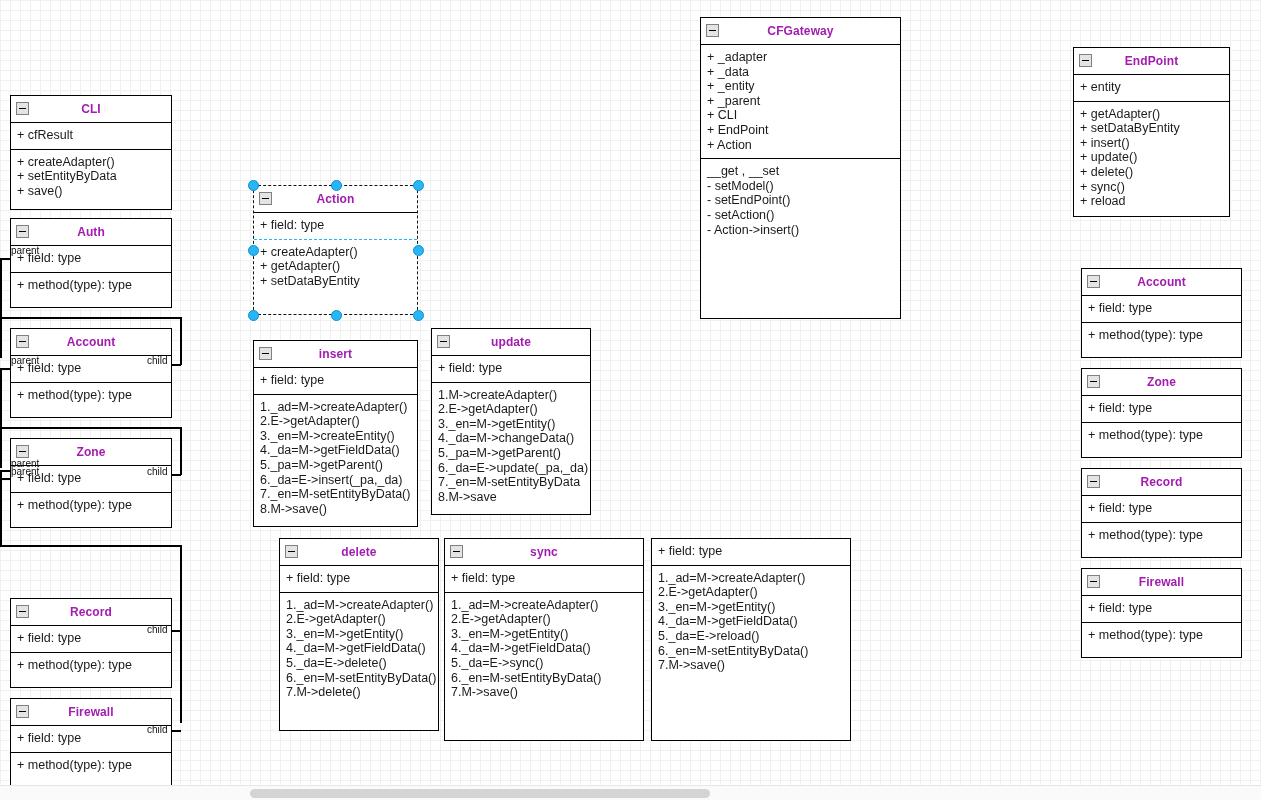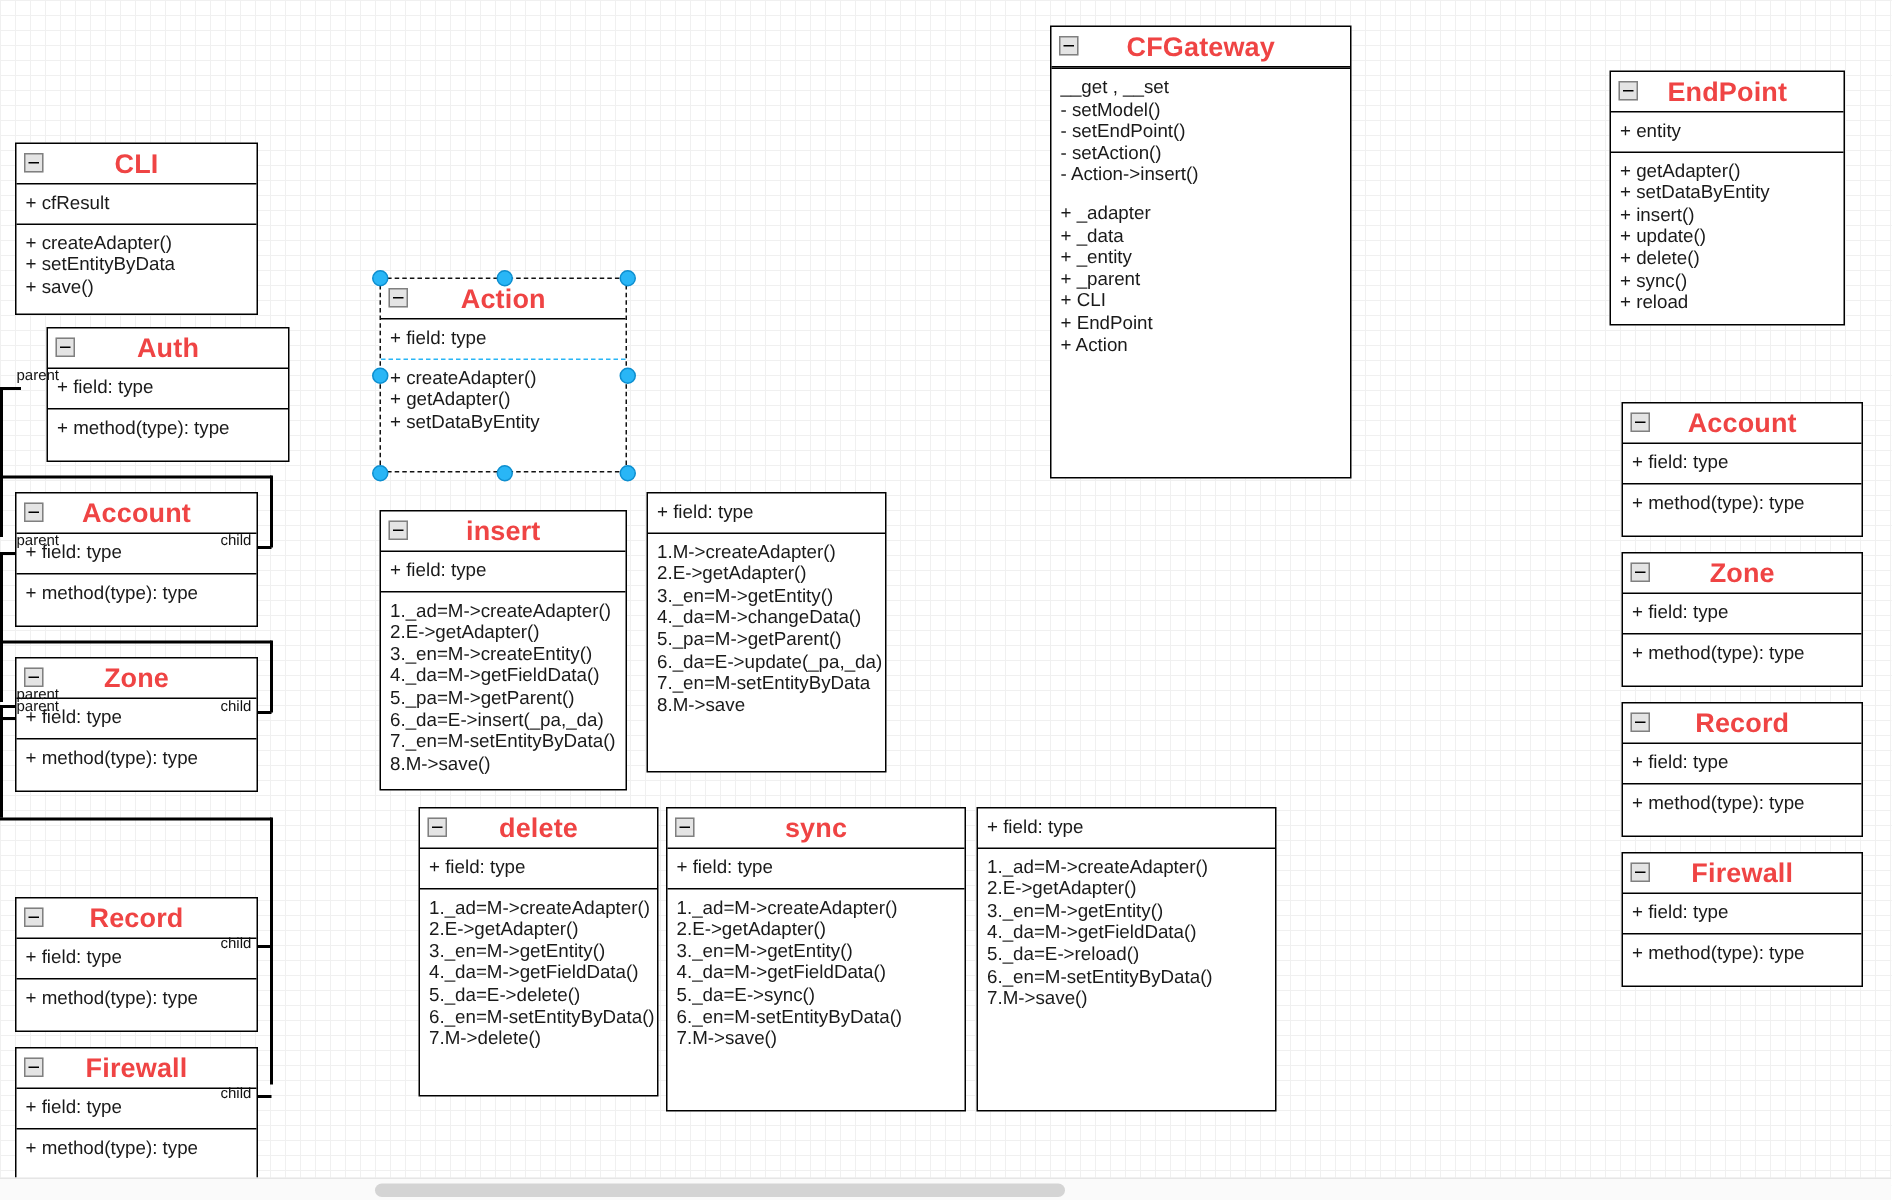--- a/index.html
+++ b/index.html
@@ -38,22 +38,22 @@
   .uml .hdr {
     position: relative;
     height: 26px;
     border-bottom: 1.6px solid #000000;
     display: flex;
     align-items: center;
     justify-content: center;
   }
   .uml .hdr .title {
     font-weight: bold;
-    font-size: 18px;
-    color: #ef4444;
+    font-size: 12px;
+    color: #a21caf;
     letter-spacing: .1px;
   }
   .collapse-icon {
     position: absolute;
     left: 5px;
     top: 6px;
     width: 13px;
     height: 13px;
     background: #e4e4e4;
     border: 1px solid #808080;
@@ -170,21 +170,21 @@
         </div>
         <div class="sec">
           <div class="ln">+ cfResult</div>
         </div>
         <div class="sec div">
           <div class="ln">+ createAdapter()</div>
           <div class="ln">+ setEntityByData</div>
           <div class="ln">+ save()</div>
         </div>
       </div>
-      <div class="uml" style="left: 10px; top: 218px; width: 162px; height: 90px; z-index: 10; margin-left: 21px;">
+      <div class="uml" style="left: 10px; top: 218px; width: 162px; height: 90px; z-index: 10;">
         <div class="hdr">
           <span class="collapse-icon"></span>
           <span class="title">Auth</span>
         </div>
         <div class="sec">
           <div class="ln">+ field: type</div>
         </div>
         <div class="sec div">
           <div class="ln">+ method(type): type</div>
         </div>
@@ -272,20 +272,24 @@
           <div class="ln">2.E-&gt;getAdapter()</div>
           <div class="ln">3._en=M-&gt;createEntity()</div>
           <div class="ln">4._da=M-&gt;getFieldData()</div>
           <div class="ln">5._pa=M-&gt;getParent()</div>
           <div class="ln">6._da=E-&gt;insert(_pa,_da)</div>
           <div class="ln">7._en=M-setEntityByData()</div>
           <div class="ln">8.M-&gt;save()</div>
         </div>
       </div>
       <div class="uml" style="left: 431px; top: 328px; width: 160px; height: 187px; z-index: 10;">
+        <div class="hdr">
+          <span class="collapse-icon"></span>
+          <span class="title">update</span>
+        </div>
         <div class="sec">
           <div class="ln">+ field: type</div>
         </div>
         <div class="sec div">
           <div class="ln">1.M-&gt;createAdapter()</div>
           <div class="ln">2.E-&gt;getAdapter()</div>
           <div class="ln">3._en=M-&gt;getEntity()</div>
           <div class="ln">4._da=M-&gt;changeData()</div>
           <div class="ln">5._pa=M-&gt;getParent()</div>
           <div class="ln">6._da=E-&gt;update(_pa,_da)</div>
@@ -341,35 +345,35 @@
           <div class="ln">5._da=E-&gt;reload()</div>
           <div class="ln">6._en=M-setEntityByData()</div>
           <div class="ln">7.M-&gt;save()</div>
         </div>
       </div>
       <div class="uml" style="left: 700px; top: 17px; width: 201px; height: 302px; z-index: 10;">
         <div class="hdr">
           <span class="collapse-icon"></span>
           <span class="title">CFGateway</span>
         </div>
-        <div class="sec div">
-          <div class="ln">__get , __set</div>
-          <div class="ln">- setModel()</div>
-          <div class="ln">- setEndPoint()</div>
-          <div class="ln">- setAction()</div>
-          <div class="ln">- Action-&gt;insert()</div>
-        </div>
         <div class="sec">
           <div class="ln">+ _adapter</div>
           <div class="ln">+ _data</div>
           <div class="ln">+ _entity</div>
           <div class="ln">+ _parent</div>
           <div class="ln">+ CLI</div>
           <div class="ln">+ EndPoint</div>
           <div class="ln">+ Action</div>
+        </div>
+        <div class="sec div">
+          <div class="ln">__get , __set</div>
+          <div class="ln">- setModel()</div>
+          <div class="ln">- setEndPoint()</div>
+          <div class="ln">- setAction()</div>
+          <div class="ln">- Action-&gt;insert()</div>
         </div>
       </div>
       <div class="uml" style="left: 1073px; top: 47px; width: 157px; height: 170px; z-index: 10;">
         <div class="hdr">
           <span class="collapse-icon"></span>
           <span class="title">EndPoint</span>
         </div>
         <div class="sec">
           <div class="ln">+  entity</div>
         </div>

